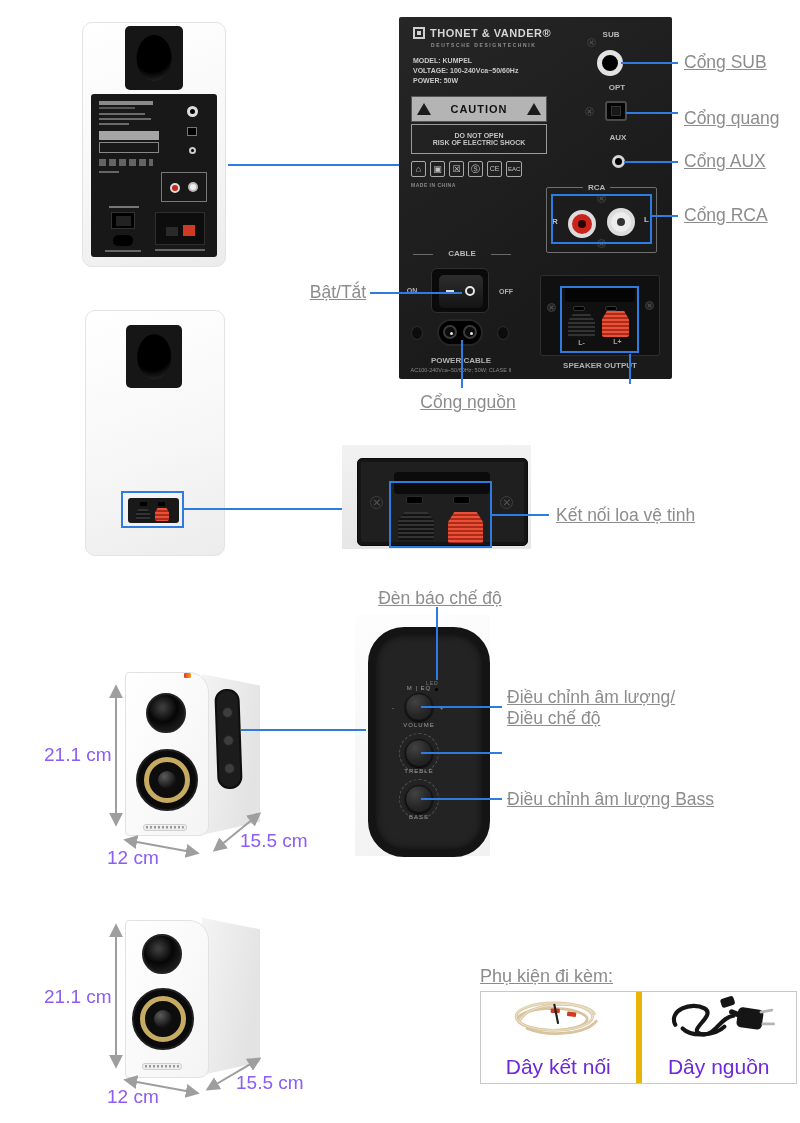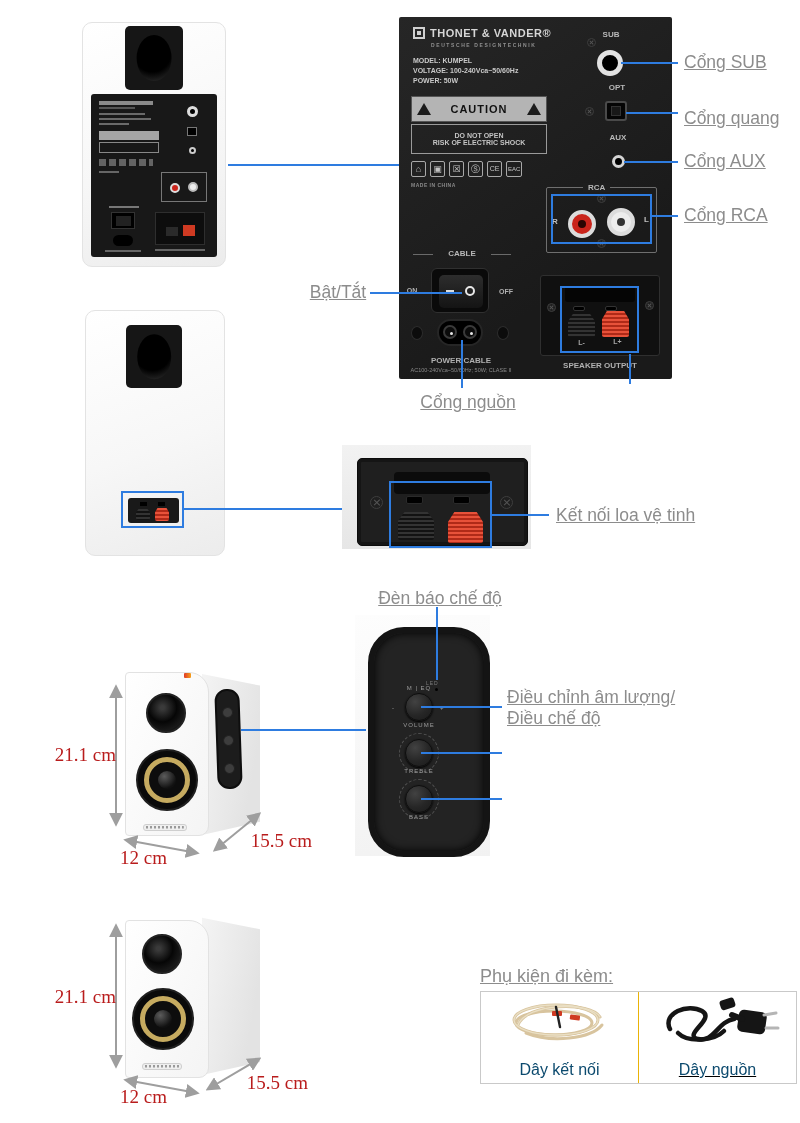--- a/index.html
+++ b/index.html
@@ -1,20 +1,20 @@
 <!DOCTYPE html>
 <html><head>
 <meta charset="utf-8">
 <style>
   html,body{margin:0;padding:0;background:#fff;}
   #canvas{position:relative;width:800px;height:1123px;background:#fff;overflow:hidden;
           font-family:"Liberation Sans","DejaVu Sans",sans-serif;}
   
   .callout{position:absolute;font-size:17.5px;color:#8c8c8c;line-height:21px;z-index:6;white-space:nowrap;text-decoration:underline;}
-  .dim{position:absolute;font-size:19px;color:#b91c1c;text-align:right;z-index:6;white-space:nowrap;font-family:Liberation Serif, serif;}
+  .dim{position:absolute;font-size:19px;color:#8b5cf6;text-align:left;z-index:6;white-space:nowrap;}
   
   .spk-back{position:absolute;background:linear-gradient(160deg,#ffffff 0%,#f7f7f7 55%,#ececec 100%);
             border:1px solid #e3e3e3;border-radius:10px;}
   .port-inset{position:absolute;background:#161616;border-radius:5px;}
   .port-hole{position:absolute;left:50%;top:50%;transform:translate(-50%,-50%);
              width:60%;height:72%;border-radius:50%;
              background:radial-gradient(circle at 45% 40%,#000 55%,#242424 85%,#0b0b0b);}
   
   #big-panel{position:absolute;left:399px;top:17px;width:273px;height:362px;
              background:linear-gradient(145deg,#262626,#1a1a1a 70%);border-radius:2px;z-index:2;}
@@ -59,22 +59,22 @@
   .woofer-cap{position:absolute;left:50%;top:50%;transform:translate(-50%,-50%);width:18px;height:18px;
               border-radius:50%;background:radial-gradient(circle at 35% 30%,#5c5c5c,#111 70%);}
   .brand-strip{height:7px;background:#efefef;border:1px solid #cfcfcf;border-radius:3px;
                background-image:repeating-linear-gradient(90deg,#9a9a9a 0 2px,transparent 2px 4px);
                background-size:90% 50%;background-repeat:no-repeat;background-position:center;}
   
   #acc-table{position:absolute;left:480px;top:991px;width:317px;height:93px;border:1px solid #c9c9c9;
              display:flex;z-index:2;box-sizing:border-box;}
   .acc-cell{flex:1;display:flex;flex-direction:column;align-items:center;justify-content:flex-end;
             padding-bottom:4px;position:relative;}
-  .acc-cell + .acc-cell{border-left:1px solid #eab308;text-decoration:underline;}
-  .acc-label{font-size:16px;color:#0c4a6e;margin-top:12px;}
+  .acc-cell + .acc-cell{border-left:6px solid #eab308;}
+  .acc-label{font-size:21px;color:#6d28d9;margin-top:12px;}
   
   #overlay{position:absolute;left:0;top:0;z-index:5;pointer-events:none;}
   
   #mini-panel{position:absolute;left:8px;top:71px;width:126px;height:163px;background:#181818;border-radius:3px;}
   #mini-panel *{position:absolute;box-sizing:border-box;}
 </style>
 </head>
 <body>
 
 <div id="canvas">
@@ -259,20 +259,21 @@
       <div class="tickring" style="left:25px;top:146px;"></div>
       <div class="knob" style="left:31px;top:152px;width:28px;height:28px;"></div>
       <div class="kn-txt" style="left:20px;top:181px;width:50px;">BASS</div>
     </div>
   </div>
   <div class="callout" style="left:370px;top:588px;width:140px;text-align:center;">Đèn báo chế độ</div>
   <div class="callout" style="left:507px;top:687px;">
     <div>Điều chỉnh âm lượng/</div>
     <div>Điều chế độ</div>
   </div>
+  <div class="callout" style="left:507px;top:789px;">Điều chỉnh âm lượng Bass</div>
 
   <div class="spk34" style="left:120px;top:665px;width:145px;height:175px;">
     <div class="side-face" style="left:82px;top:4px;width:58px;height:166px;clip-path:polygon(0 3%,100% 10%,100% 92%,0 100%);"></div>
     <div class="front-face" style="left:5px;top:7px;width:84px;height:164px;"></div>
     <div style="left:64px;top:8px;width:7px;height:5px;border-radius:1px;background:linear-gradient(90deg,#e03a2a,#f5a11a);"></div>
     <div class="tweeter" style="left:26px;top:28px;"></div>
     <div class="woofer" style="left:16px;top:84px;">
       <div class="woofer-gold">
           <div class="woofer-cap"></div>
         </div>

